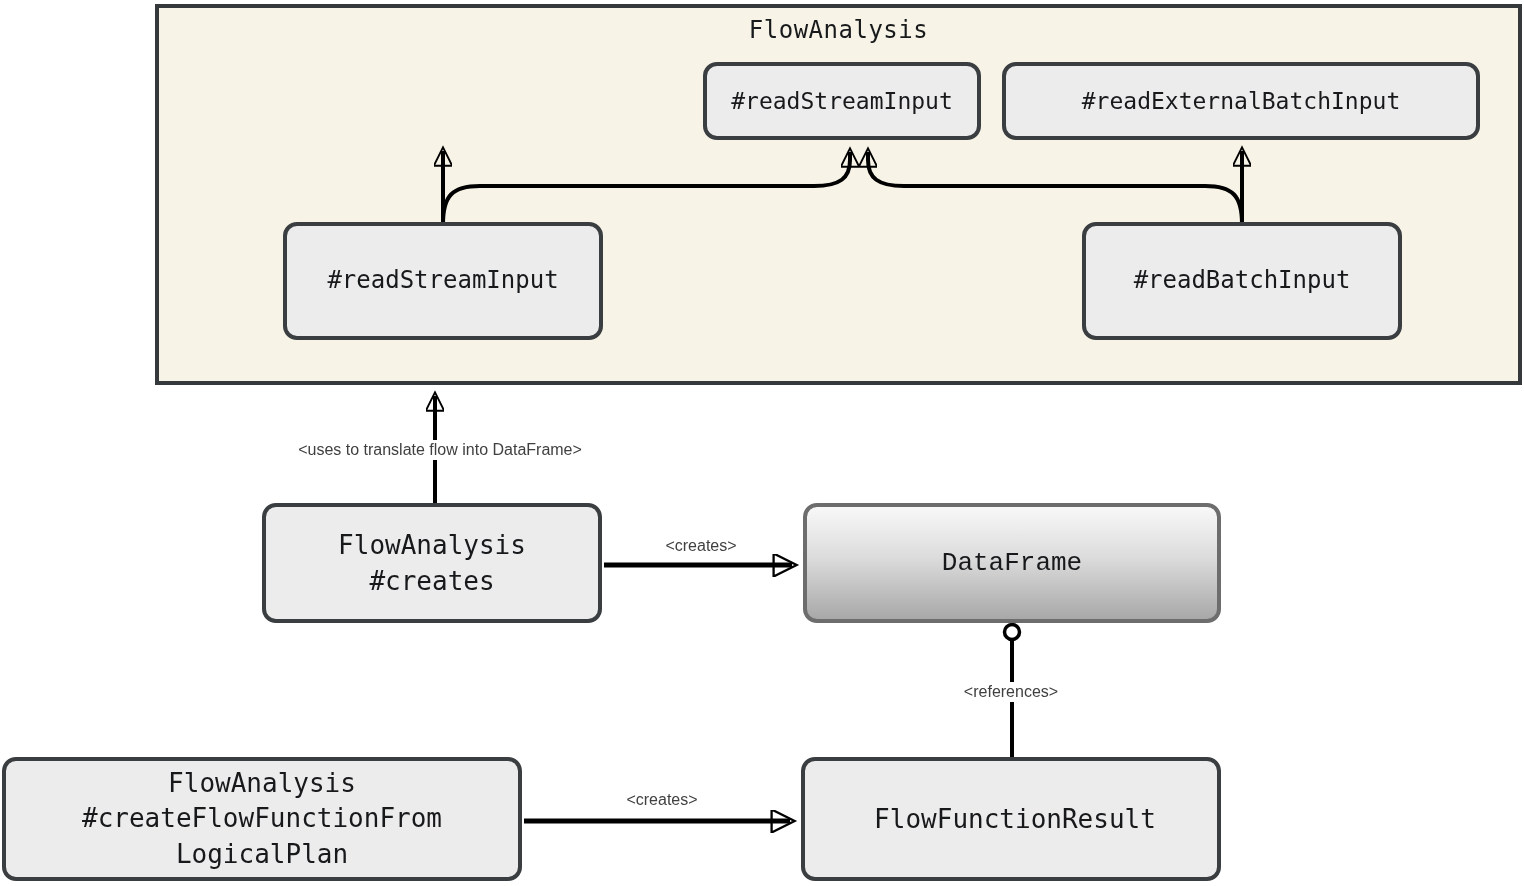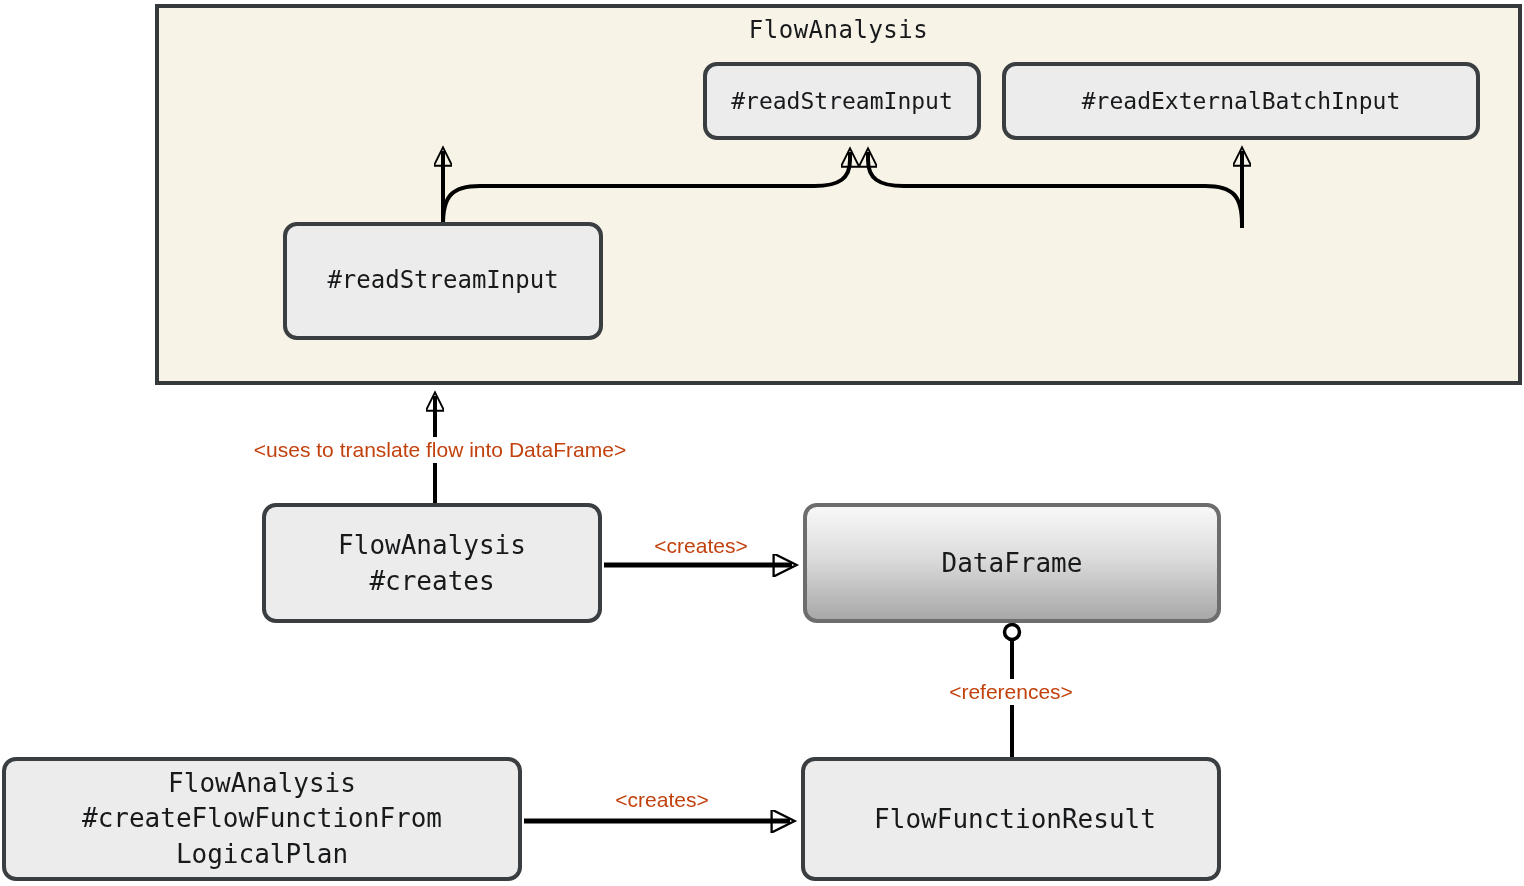--- a/index.html
+++ b/index.html
@@ -44,27 +44,28 @@
     flex-direction: column;
     align-items: center;
     justify-content: center;
     color: #17191b;
     text-align: center;
     line-height: 1.4;
   }
   .node.gradient {
     background: linear-gradient(180deg, #f8f8f8 0%, #dcdcdc 45%, #a8a8a8 100%);
     border-color: #6d6d6d;
+    font-family: Liberation Mono, monospace;
   }
   .edge-label {
     position: absolute;
     transform: translate(-50%, -50%);
     font-family: "Liberation Sans", sans-serif;
-    font-size: 21px;
-    color: #c2410c;
+    font-size: 16px;
+    color: #404040;
     background: #ffffff;
     padding: 1px 6px;
     white-space: nowrap;
   }
 </style>
 </head>
 <body>
 
 <div class="stage">
 
@@ -99,20 +100,23 @@
   <div class="node" style="left:703px; top:62px; width:278px; height:78px; font-size:23px;">
     <span>#readStreamInput</span>
   </div>
   <div class="node" style="left:1002px; top:62px; width:478px; height:78px; font-size:23px;">
     <span>#readExternalBatchInput</span>
   </div>
 
   <div class="node" style="left:283px; top:222px; width:320px; height:118px; font-size:24px;">
     <span>#readStreamInput</span>
   </div>
+  <div class="node" style="left:1082px; top:222px; width:320px; height:118px; font-size:24px;">
+    <span>#readBatchInput</span>
+  </div>
 
   <div class="node" style="left:262px; top:503px; width:340px; height:120px; font-size:26px;">
     <span>FlowAnalysis</span>
     <span>#creates</span>
   </div>
   <div class="node gradient" style="left:803px; top:503px; width:418px; height:120px; font-size:26px;">
     <span>DataFrame</span>
   </div>
 
   <div class="node" style="left:2px; top:757px; width:520px; height:124px; font-size:26px; line-height:1.35;">

